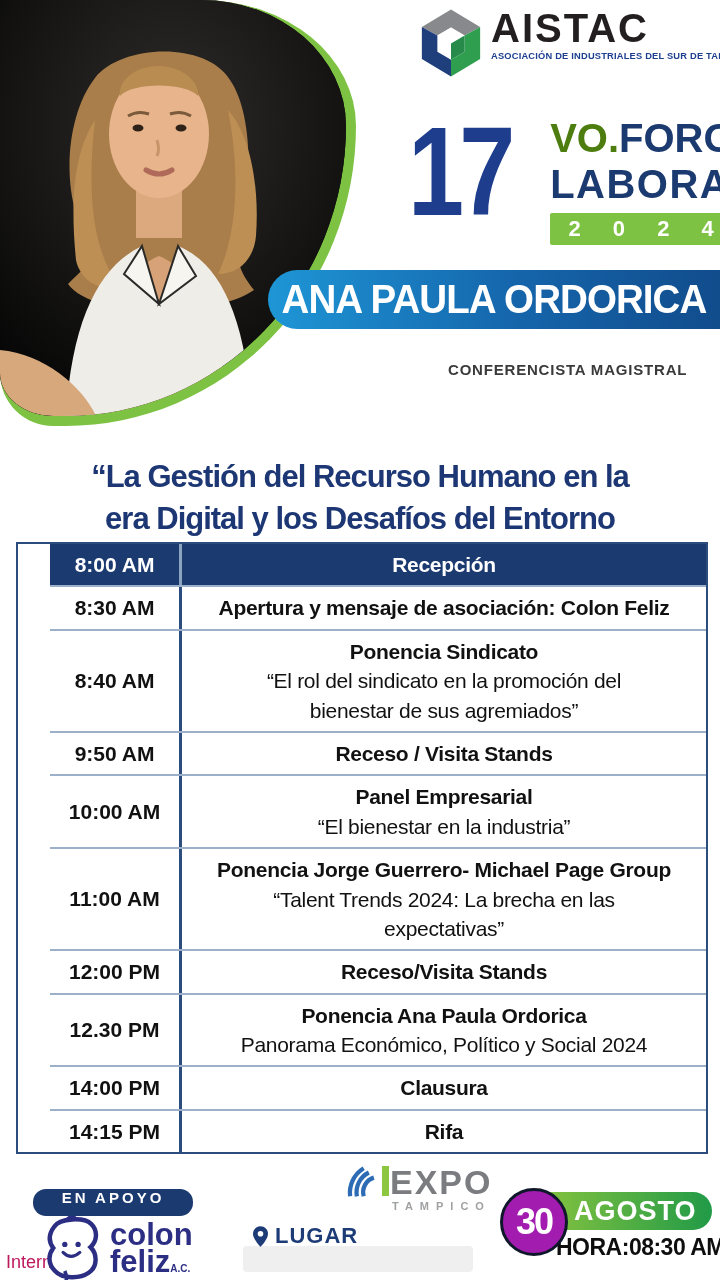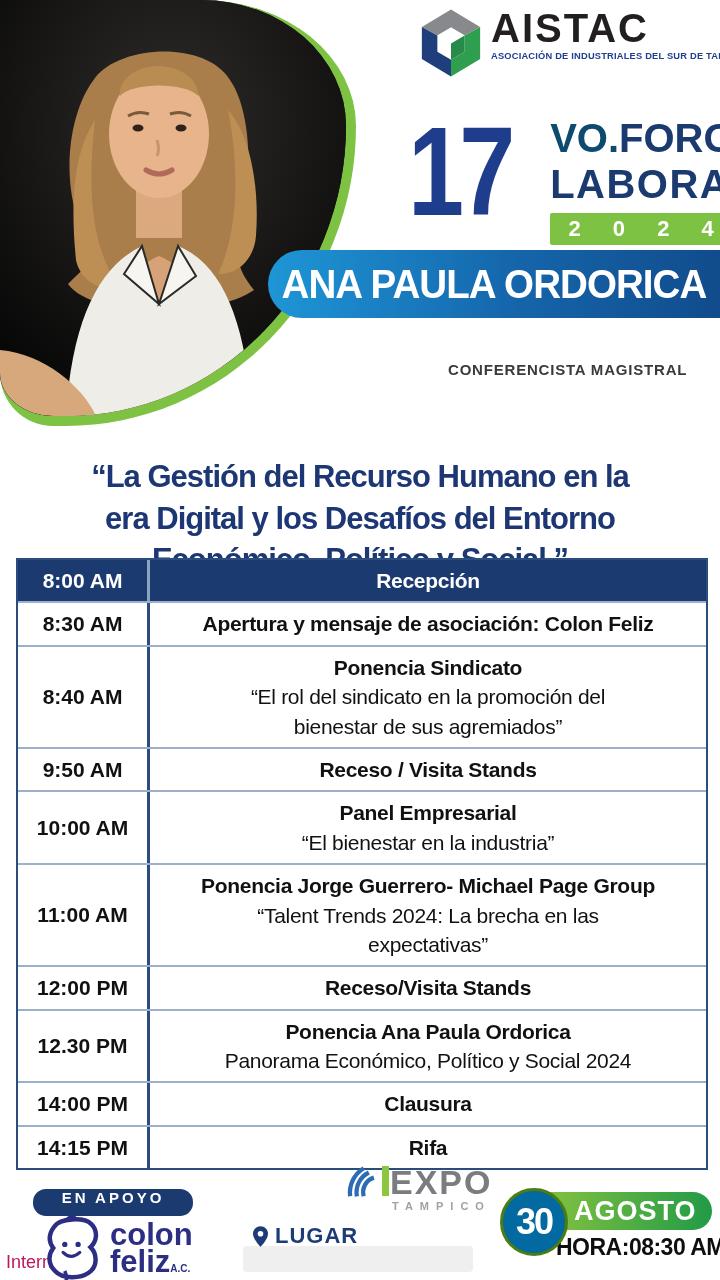--- a/index.html
+++ b/index.html
@@ -18,42 +18,42 @@
   .aistac-text{display:flex;flex-direction:column;}
   .aistac-name{font-size:40px;font-weight:900;color:#231f20;letter-spacing:2px;line-height:1;}
   .aistac-tagline{font-size:9.3px;font-weight:700;color:#1d3f8f;margin-top:3px;white-space:nowrap;letter-spacing:.2px;}
 
   
   .event-block{position:absolute;left:408px;top:118px;display:flex;align-items:flex-start;}
   .event-number{font-size:126px;font-weight:800;color:#1e3d8c;line-height:.86;letter-spacing:-6px;
     transform:scaleX(.8);transform-origin:left top;}
   .event-col{margin-left:14px;width:182px;display:flex;flex-direction:column;}
   .event-line1{display:flex;justify-content:space-between;align-items:baseline;}
-  .event-ordinal{font-size:40px;font-weight:800;color:#0c4a6e;line-height:1;}
+  .event-ordinal{font-size:40px;font-weight:800;color:#4d7c0f;line-height:1;}
   .event-word1{font-size:40px;font-weight:800;color:#1b3a70;line-height:1;}
   .event-word2{font-size:40px;font-weight:800;color:#1b3a70;line-height:1;margin-top:6px;letter-spacing:1.5px;}
   .event-yearbar{margin-top:9px;height:32px;background:#7dc242;border-radius:2px;display:flex;
     align-items:center;justify-content:center;}
   .event-year{font-size:22px;font-weight:800;color:#fff;letter-spacing:13px;padding-left:13px;}
 
   
-  .speaker-banner{position:absolute;left:268px;top:250px;width:452px;height:68px;
+  .speaker-banner{position:absolute;left:268px;top:270px;width:452px;height:59px;
     background:linear-gradient(90deg,#1e96d6 0%,#1565ab 55%,#114c8c 100%);
     border-radius:37px 0 0 37px;display:flex;align-items:center;justify-content:center;}
   .speaker-name{font-size:41px;font-weight:900;color:#fff;letter-spacing:-1px;white-space:nowrap;
     transform:scaleX(.94);}
   .speaker-role{position:absolute;left:448px;top:361px;font-size:15px;font-weight:800;color:#3a3a3a;
     letter-spacing:.8px;white-space:nowrap;}
 
   
   .quote{position:absolute;left:10px;right:10px;top:428px;text-align:center;
     font-size:31px;font-weight:800;color:#1d3775;line-height:1.34;letter-spacing:-1px;white-space:pre-line;margin-top:28px;}
 
   
-  .schedule{position:absolute;left:16px;top:558px;width:692px;border:2px solid #2a4d7e;box-sizing:border-box;}
+  .schedule{position:absolute;left:16px;top:542px;width:692px;border:2px solid #2a4d7e;box-sizing:border-box;padding-left:32px;}
   .trow{display:flex;background:#fff;}
   .trow + .trow{border-top:2px solid #9db0c9;}
   .ttime{width:132px;flex:0 0 132px;border-right:3px solid #2a4d7e;display:flex;align-items:center;
     justify-content:center;font-size:21px;font-weight:700;color:#111;padding:6px 4px;box-sizing:border-box;}
   .tcell{flex:1;display:flex;flex-direction:column;align-items:center;justify-content:center;
     padding:6px 10px;text-align:center;}
   .ttitle{font-size:21px;font-weight:700;color:#111;line-height:1.4;letter-spacing:-.3px;white-space:pre-line;}
   .tsub{font-size:21px;font-weight:400;color:#111;line-height:1.4;letter-spacing:-.3px;white-space:pre-line;}
   .thead{background:#1b3a70;}
   .thead .ttime{color:#fff;border-right-color:#8aa3c0;}
@@ -75,21 +75,21 @@
   .expo{position:absolute;left:344px;top:1164px;}
   .expo-row{display:flex;align-items:flex-end;}
   .expo-bar{width:7px;height:30px;background:#8dc63f;margin:0 1px 2px 2px;}
   .expo-brand{font-size:34px;font-weight:800;color:#7a7c7f;line-height:.9;letter-spacing:2px;}
   .expo-city{font-size:11px;font-weight:600;color:#9fa1a3;letter-spacing:7px;margin:2px 0 0 48px;}
 
   .date-banner{position:absolute;left:528px;top:1192px;width:184px;height:38px;border-radius:19px;
     background:linear-gradient(90deg,#8dc63f 0%,#219a47 100%);display:flex;align-items:center;}
   .date-month{font-size:27px;font-weight:900;color:#fff;letter-spacing:1px;padding-left:46px;}
   .date-circle{position:absolute;left:500px;top:1188px;width:62px;height:62px;border-radius:50%;
-    background:#0369a1;border:3px solid #4d7c0f;display:flex;align-items:center;justify-content:center;z-index:2;}
+    background:#a21caf;border:3px solid #0f172a;display:flex;align-items:center;justify-content:center;z-index:2;}
   .date-day{font-size:36px;font-weight:900;color:#fff;letter-spacing:-2px;}
   .date-time{position:absolute;left:556px;top:1234px;font-size:23px;font-weight:900;color:#0e0e0e;
     letter-spacing:-.5px;white-space:nowrap;}
 </style>
 </head>
 <body>
 
 <div class="poster">
 
   <div class="photo-wrap">

